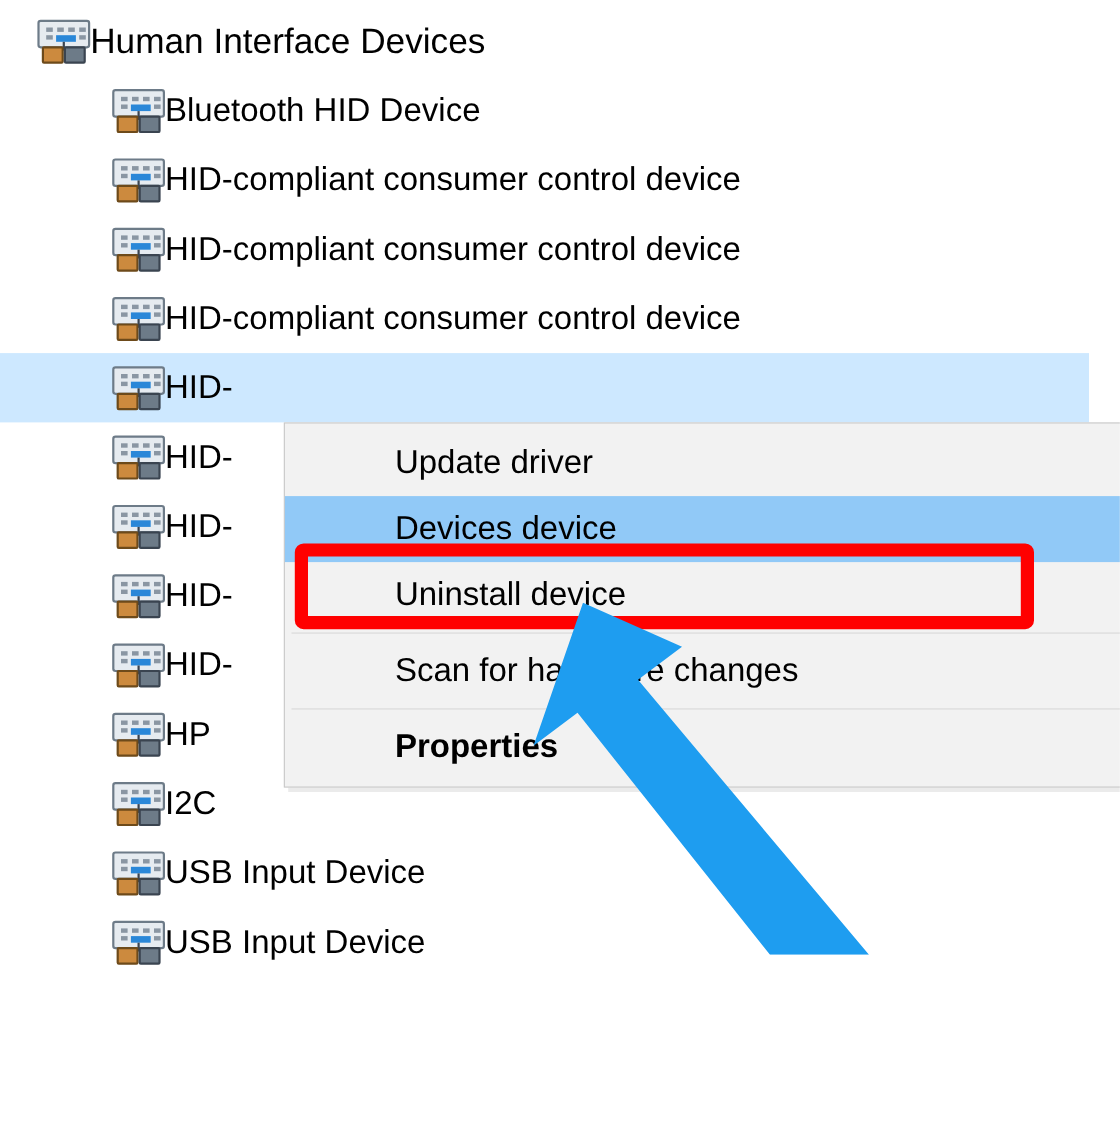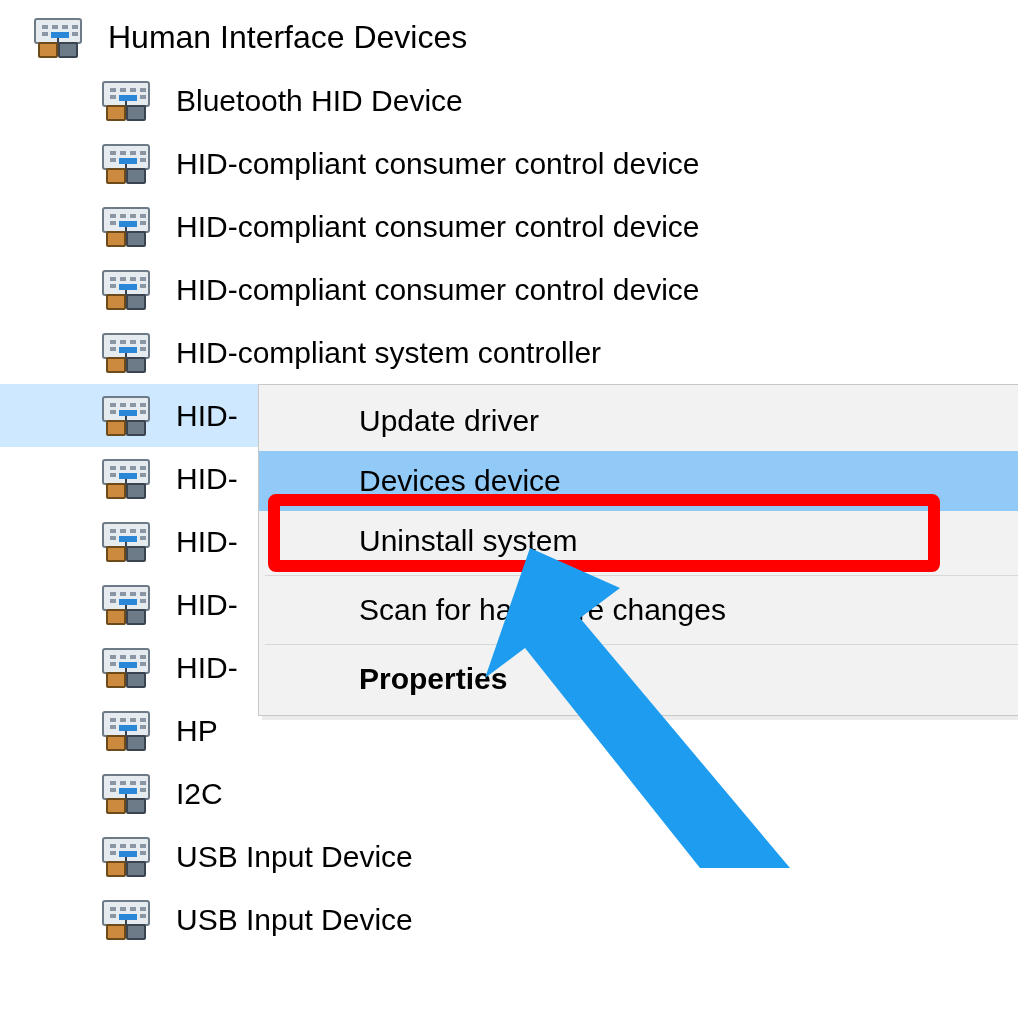--- a/index.html
+++ b/index.html
@@ -19,21 +19,21 @@
     align-items: center;
     height: 63px;
     white-space: nowrap;
   }
   .node.parent { padding-left: 34px; }
   .node.child  { padding-left: 102px; }
   .node.child.selected {
     background: #cde8ff;
     width: 990px;
   }
-  .label { margin-left: 26px; }
+  .label { margin-left: 0; }
   .node.parent .label { font-size: 32px; }
   
   .hid-icon {
     width: 48px;
     height: 40px;
     position: relative;
     flex: 0 0 48px;
   }
   .hid-icon .kb {
     position: absolute;
@@ -173,29 +173,20 @@
   </div>
   <div class="node child">
     <span class="hid-icon">
         <span class="kb"></span>
         <span class="line"></span>
         <span class="dev"></span>
         <span class="dev2"></span>
       </span>
     <span class="label">HID-compliant consumer control device</span>
   </div>
-  <div class="node child">
-    <span class="hid-icon">
-        <span class="kb"></span>
-        <span class="line"></span>
-        <span class="dev"></span>
-        <span class="dev2"></span>
-      </span>
-    <span class="label">HID-compliant system controller</span>
-  </div>
   <div class="node child selected">
     <span class="hid-icon">
         <span class="kb"></span>
         <span class="line"></span>
         <span class="dev"></span>
         <span class="dev2"></span>
       </span>
     <span class="label">HID-</span>
   </div>
   <div class="node child">
@@ -273,21 +264,21 @@
 </div>
 
 <div class="context-menu">
   <div class="menu-item">
     <span>Update driver</span>
   </div>
   <div class="menu-item hover">
     <span>Devices device</span>
   </div>
   <div class="menu-item">
-    <span>Uninstall system</span>
+    <span>Uninstall device</span>
   </div>
   <div class="menu-sep"></div>
   <div class="menu-item">
     <span>Scan for hardware changes</span>
   </div>
   <div class="menu-sep"></div>
   <div class="menu-item bold">
     <span>Properties</span>
   </div>
 </div>

